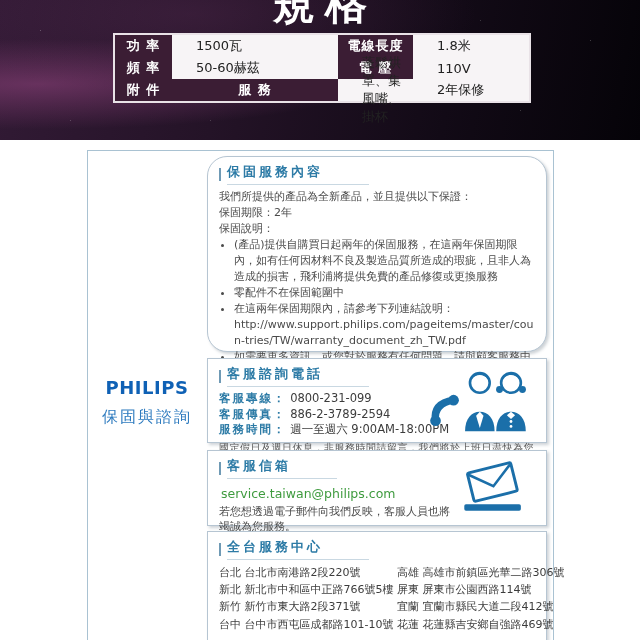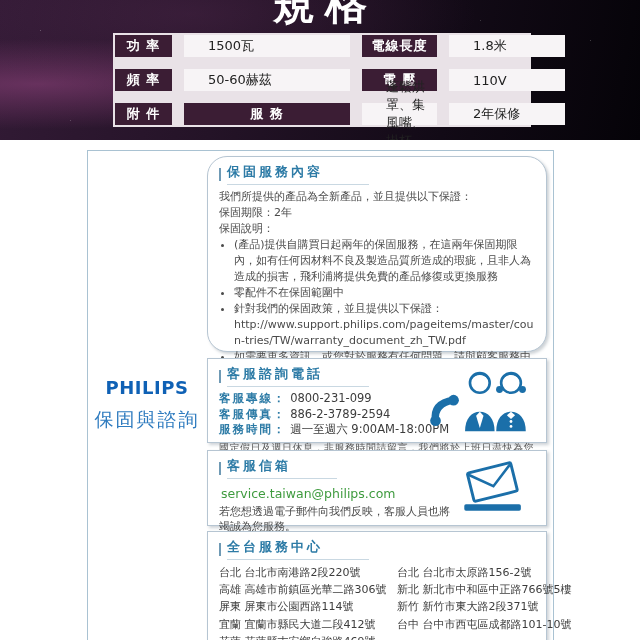--- a/index.html
+++ b/index.html
@@ -24,33 +24,33 @@
       590px 40px 0 rgba(255,255,255,.22),70px 120px 0 rgba(255,255,255,.2),
       480px 20px 0 rgba(255,255,255,.18),260px 70px 0 rgba(255,255,255,.12);
   }
   .hero-title{
     position:absolute;left:0;right:0;top:-24px;text-align:center;
     color:#ffffff;font-size:42px;font-weight:bold;letter-spacing:10px;text-indent:10px;
   }
   .spec-table{
     position:absolute;left:113px;top:33px;width:414px;
     display:grid;grid-template-columns:57px 166px 75px 116px;grid-auto-rows:22px;
-    gap:12px;background:#e9e2e7;border:2px solid #e9e2e7;
+    gap:0;background:#e9e2e7;border:2px solid #e9e2e7;
   }
   .spec-cell{display:flex;align-items:center;font-size:13px;}
   .spec-label{background:#3b1d34;color:#ffffff;justify-content:center;font-weight:bold;letter-spacing:1px;}
   .spec-value{background:#f7f4f6;color:#222222;padding-left:24px;}
   
   .panel{
     position:absolute;left:87px;top:150px;width:465px;height:495px;
     border:1px solid #a9c2d2;border-bottom:none;background:#ffffff;
   }
   .sidebar{position:absolute;left:88px;top:377px;width:118px;text-align:center;}
   .brand{color:#0f61b5;font-size:18px;font-weight:bold;letter-spacing:.5px;}
-  .brand-sub{margin-top:9px;color:#2e7bbf;font-size:19px;letter-spacing:2px;}
+  .brand-sub{margin-top:9px;color:#2e7bbf;font-size:16px;letter-spacing:2px;}
   
   .ibox{
     position:absolute;background:#ffffff;border:1px solid #b6c5d2;
     box-shadow:2px 2px 3px rgba(60,80,95,.25);
     padding:6px 11px 4px 11px;box-sizing:border-box;color:#4a4a4a;
   }
   .box1{left:207px;top:156px;width:340px;height:196px;border-radius:20px;}
   .box2{left:207px;top:358px;width:340px;height:85px;}
   .box3{left:207px;top:450px;width:340px;height:76px;}
   .box4{left:207px;top:531px;width:340px;height:120px;}
@@ -112,21 +112,21 @@
     <span class="head-bar"></span>
     <span class="head-text">保固服務內容</span>
   </div>
   <div class="btxt">我們所提供的產品為全新產品，並且提供以下保證：</div>
   <div class="btxt">保固期限：2年</div>
   <div class="btxt">保固說明：</div>
   <ul class="warranty-list btxt">
     <li>(產品)提供自購買日起兩年的保固服務，在這兩年保固期限內，如有任何因材料不良及製造品質所造成的瑕疵，且非人為造成的損害，飛利浦將提供免費的產品修復或更換服務</li>
     <li>零配件不在保固範圍中</li>
     <li>
-      <span>針對我們的保固政策，並且提供以下保證：</span>
+      <span>在這兩年保固期限內，請參考下列連結說明：</span>
       <a class="url" href="#">http://www.support.philips.com/pageitems/master/coun-tries/TW/warranty_document_zh_TW.pdf</a>
     </li>
     <li>如需要更多資訊，或您對於服務有任何問題，請與顧客服務中心連繫</li>
   </ul>
 </div>
 
 <div class="ibox box2">
   <div class="ibox-head">
     <span class="head-bar"></span>
     <span class="head-text">客服諮詢電話</span>
@@ -181,21 +181,20 @@
   </svg>
 </div>
 
 <div class="ibox box4">
   <div class="ibox-head">
     <span class="head-bar"></span>
     <span class="head-text">全台服務中心</span>
   </div>
   <div class="centers">
     <div class="center-item">台北 台北市南港路2段220號</div>
-    <div class="center-item">台北 台北市太原路156-2號</div>
     <div class="center-item">高雄 高雄市前鎮區光華二路306號</div>
     <div class="center-item">新北 新北市中和區中正路766號5樓</div>
     <div class="center-item">屏東 屏東市公園西路114號</div>
     <div class="center-item">新竹 新竹市東大路2段371號</div>
     <div class="center-item">宜蘭 宜蘭市縣民大道二段412號</div>
     <div class="center-item">台中 台中市西屯區成都路101-10號</div>
     <div class="center-item">花蓮 花蓮縣吉安鄉自強路469號</div>
 
   </div>
 </div>

